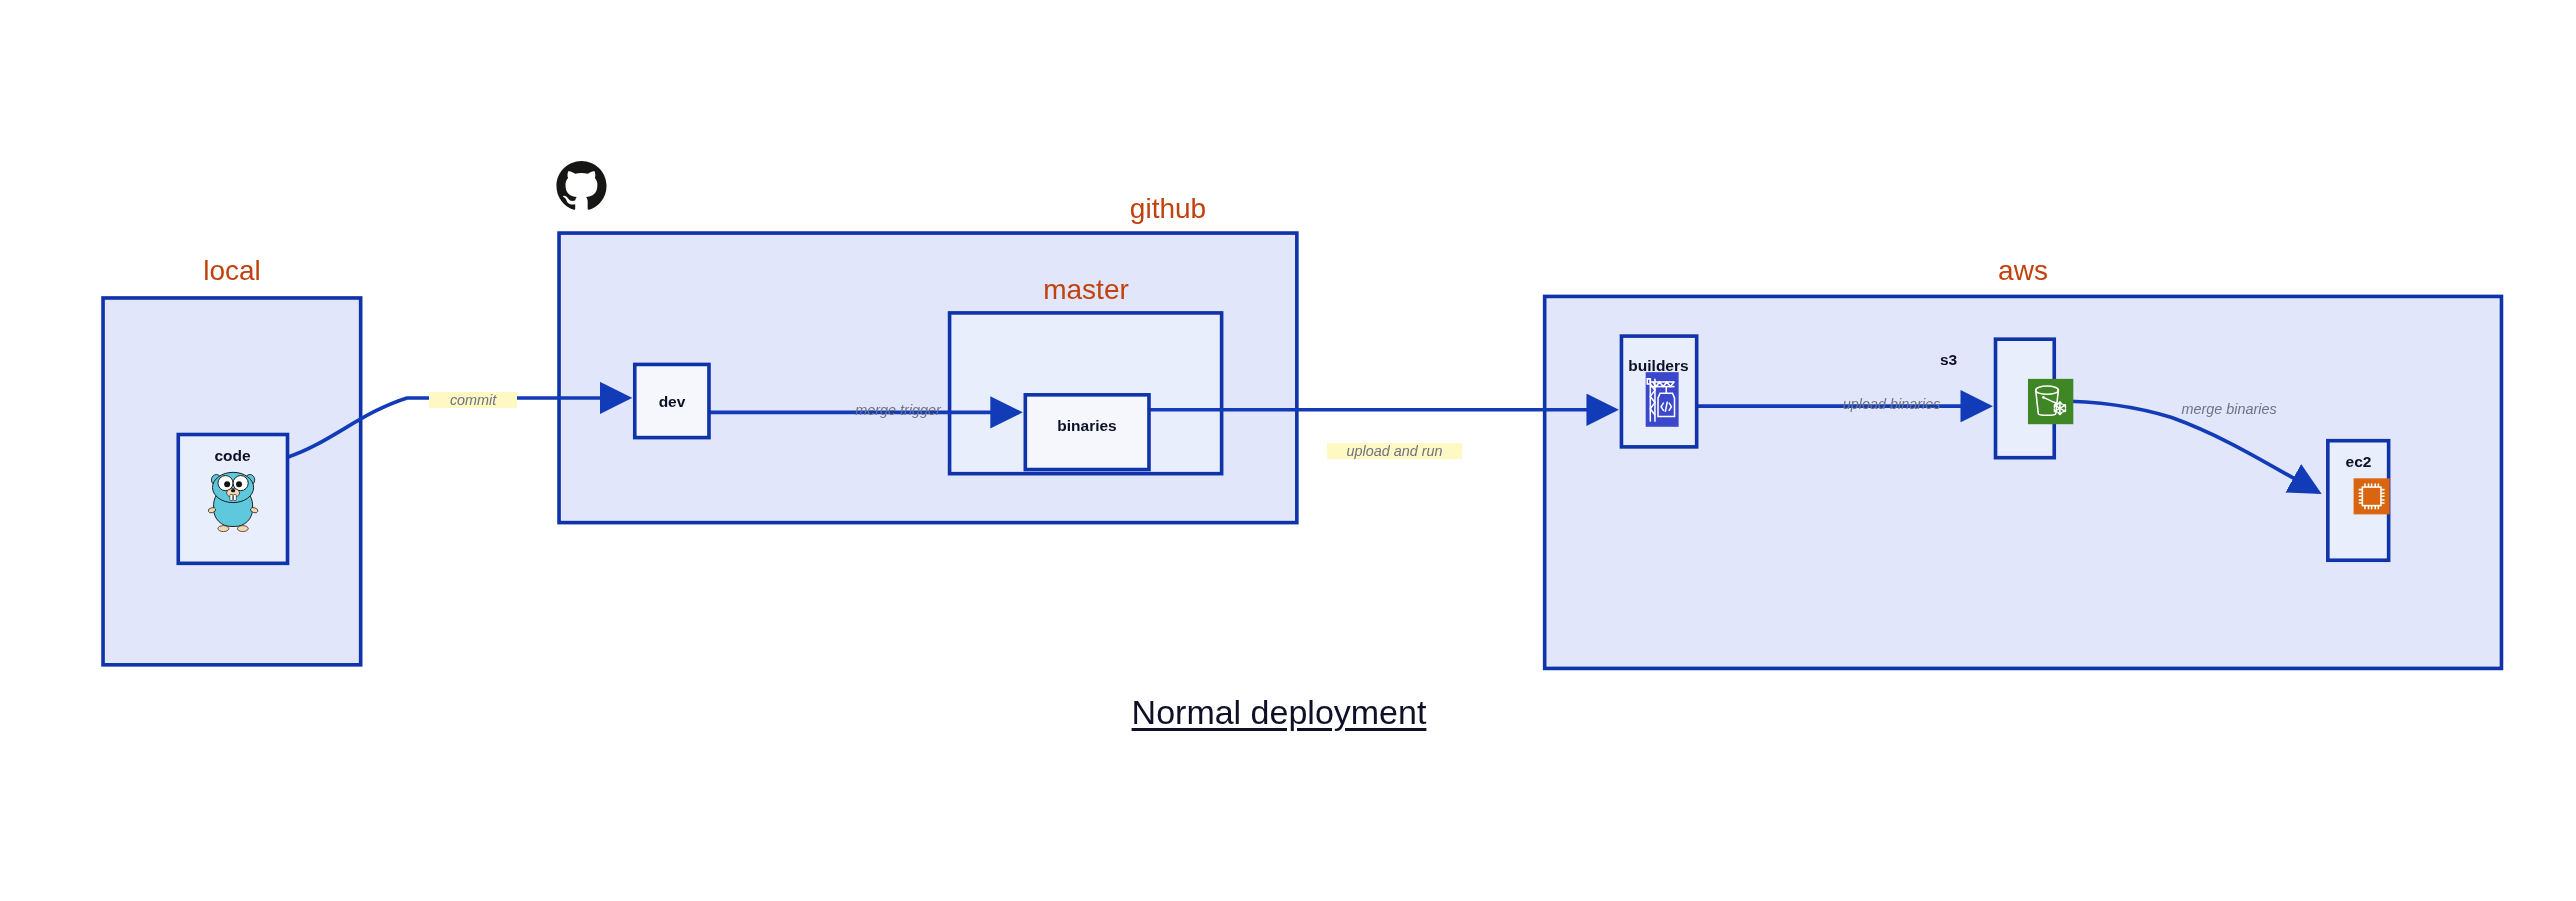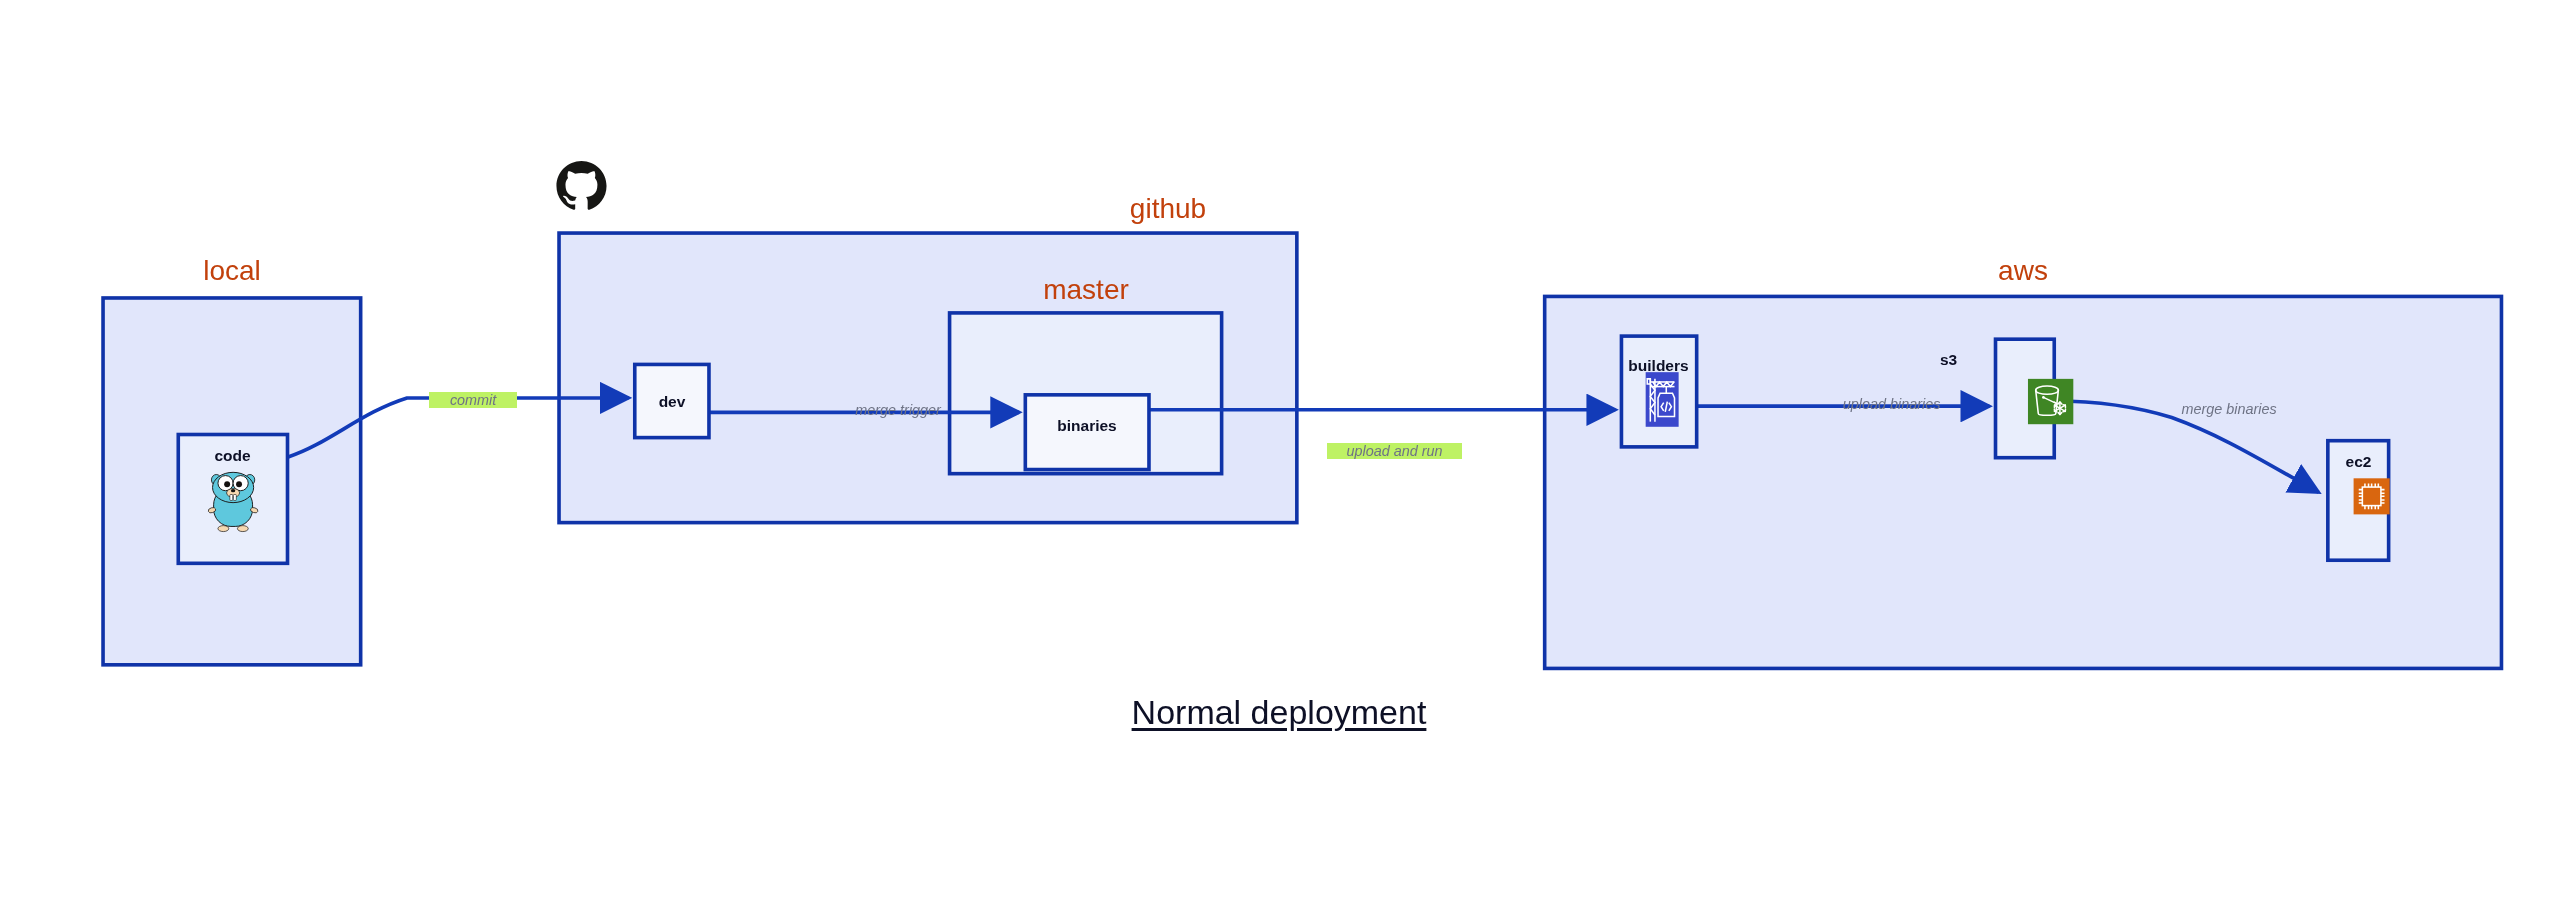--- a/index.html
+++ b/index.html
@@ -44,21 +44,21 @@
     white-space: nowrap;
     text-align: center;
   }
   .edge-label {
     position: absolute;
     font-family: "Liberation Sans", sans-serif;
     font-size: 14.4px;
     font-style: italic;
     color: #6e7385;
     white-space: nowrap;
-    background: #bef264;
+    background: #fef9c3;
     padding: 0 3.1px;
     text-align: center;
   }
   .edge-label.on-cluster {
     background: transparent;
   }
   .diagram-title {
     position: absolute;
     font-family: "Liberation Sans", sans-serif;
     font-size: 34px;

